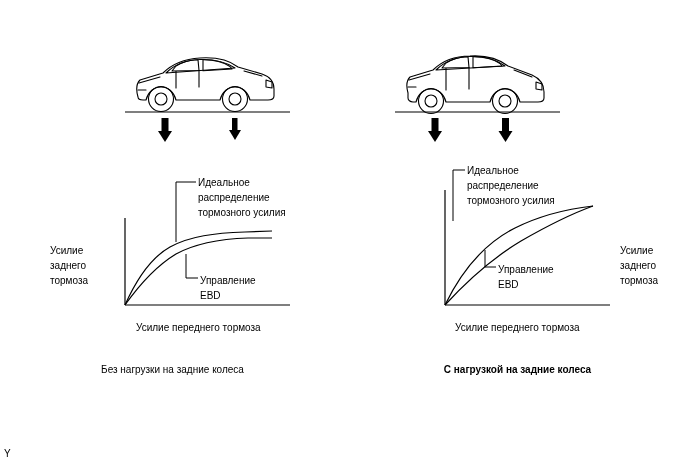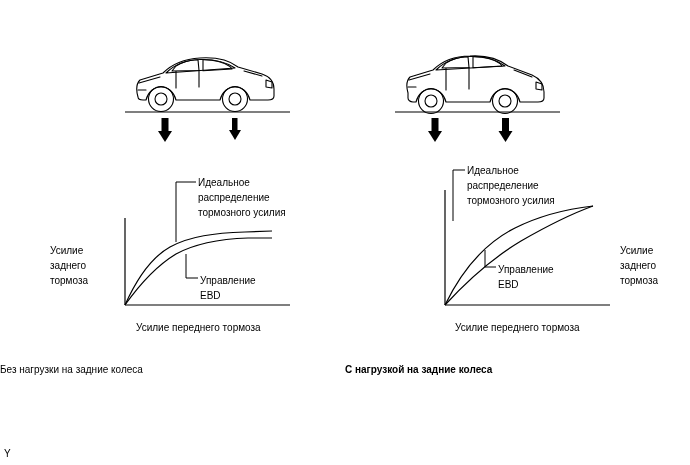--- a/index.html
+++ b/index.html
@@ -32,21 +32,21 @@
     height: 430px;
   }
 
   .lbl {
     position: absolute;
     font-size: 10px;
     line-height: 15px;
     color: #000;
     white-space: pre-line;
   }
-  .lbl.center { text-align: left; }
+  .lbl.center { text-align: center; }
 
   
   .l-ideal     { left: 198px; top: 175px; }
   .l-rear      { left: 50px;  top: 243px; width: 66px; text-align: left; }
   .l-ebd       { left: 200px; top: 273px; }
   .l-front     { left: 136px; top: 320px; }
   .l-caption   { left: 0px;   top: 362px; width: 345px; text-align: center; }
 
   
   .r-ideal     { left: 122px; top: 163px; }

